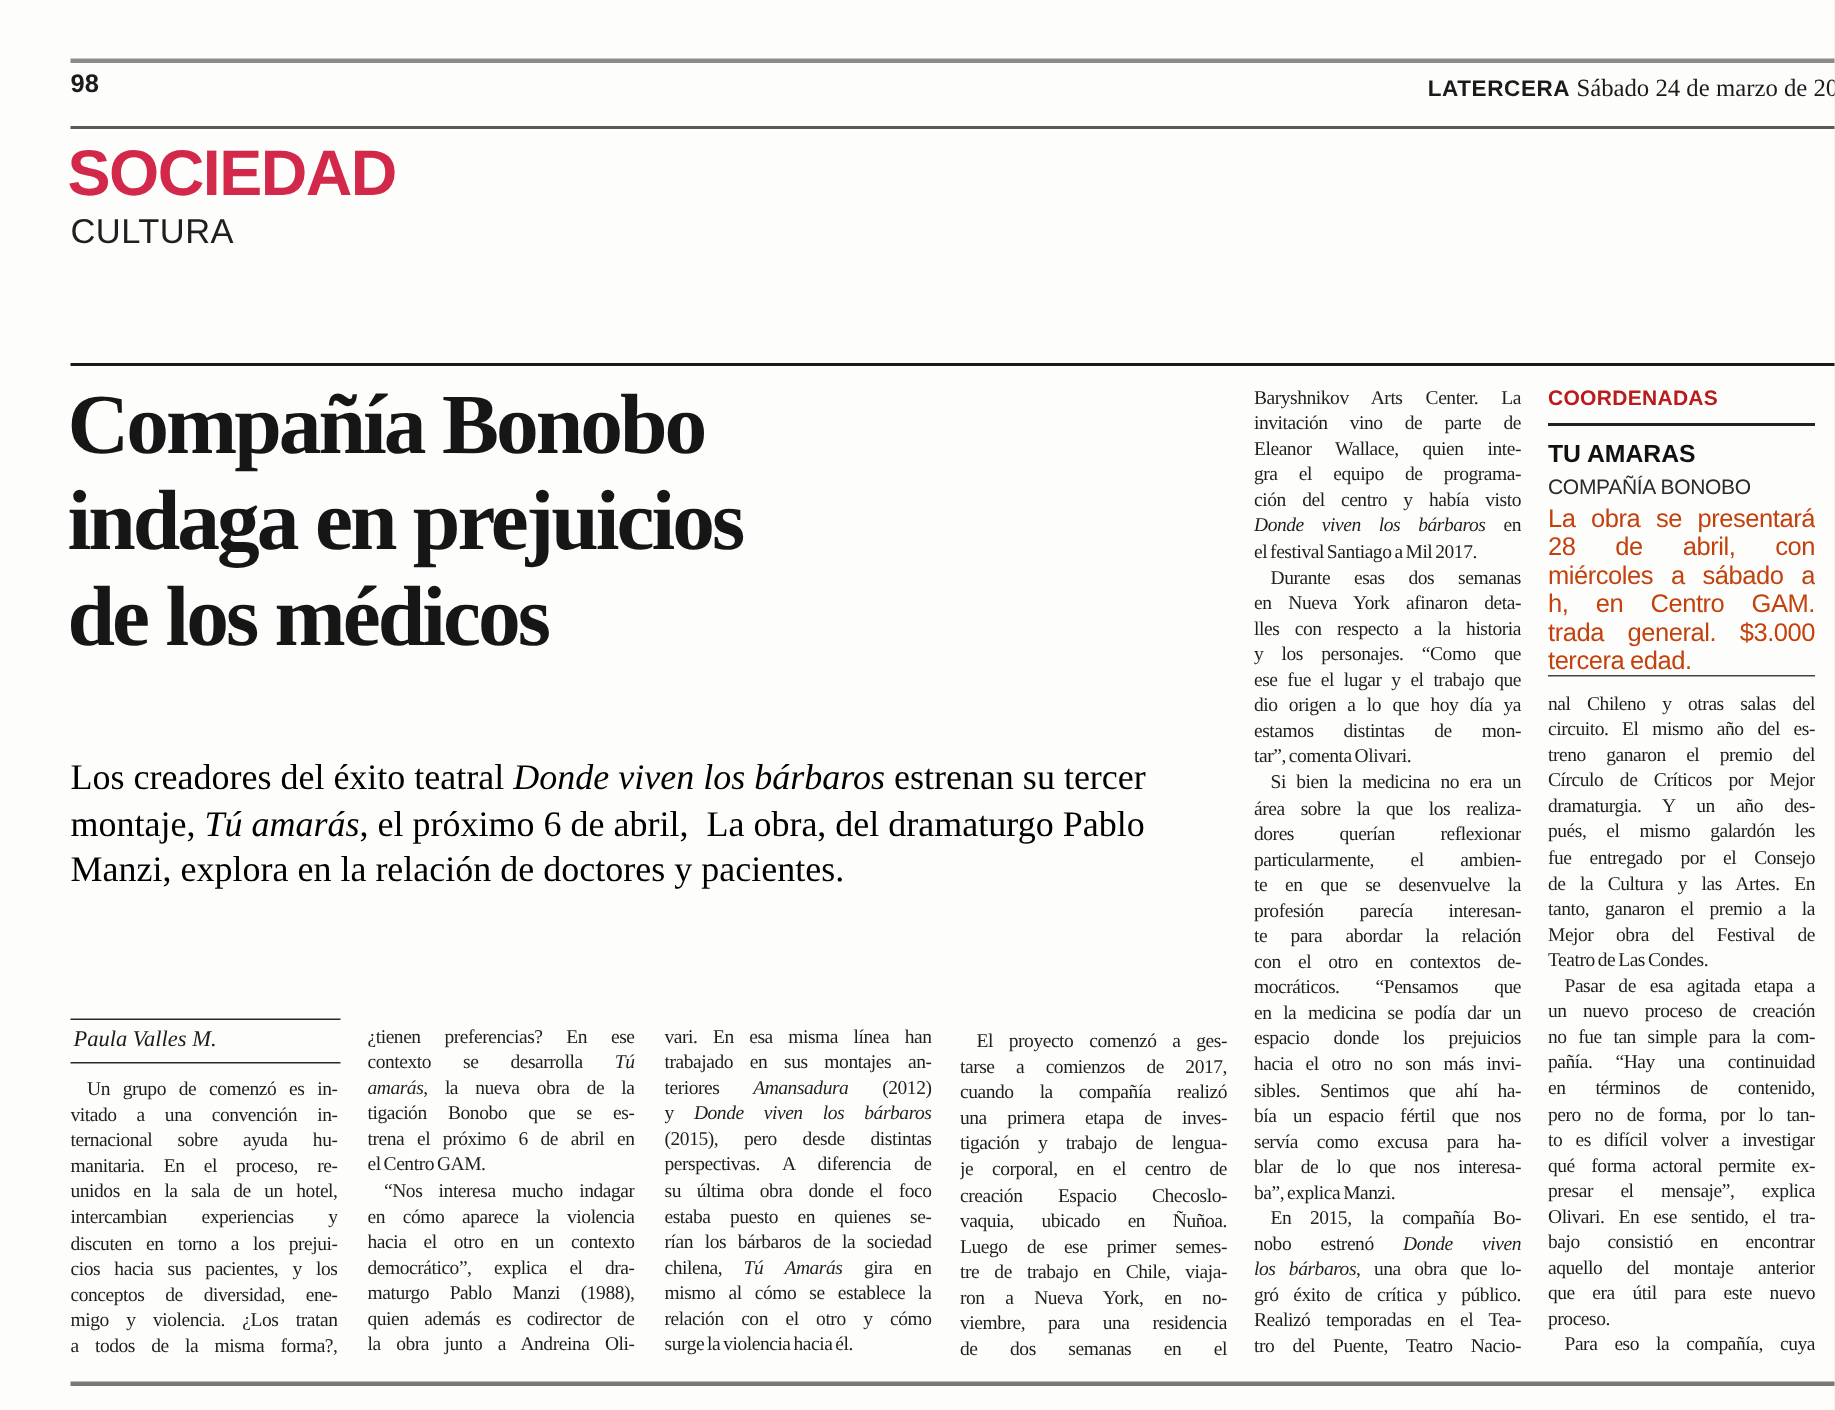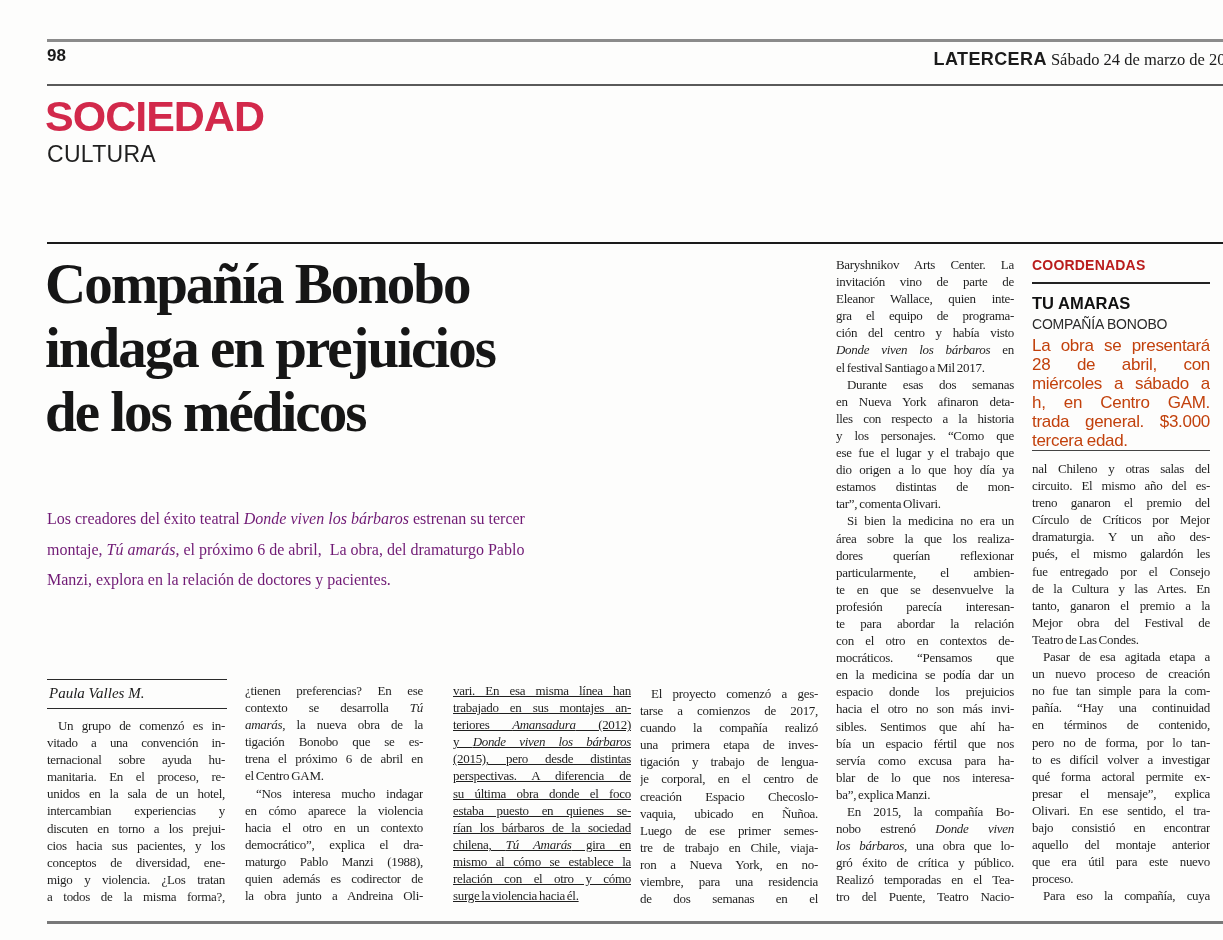--- a/index.html
+++ b/index.html
@@ -7,51 +7,51 @@
         font-family:"Liberation Serif",serif;color:#1b1b1b;overflow:hidden;padding-left:32px;}
   .rule{position:absolute;left:47px;right:12px;}
   .rule-top{top:39px;height:3px;background:#8b8b8b;}
   .rule-head{top:84px;height:2px;background:#5a5a5a;}
   .rule-article{top:242px;height:2px;background:#1a1a1a;}
   .rule-bottom{top:921px;height:3px;background:#787878;}
 
   .page-num{position:absolute;left:47px;top:46px;font-family:"Liberation Sans",sans-serif;
             font-weight:700;font-size:17px;}
   .masthead{position:absolute;right:13px;top:49px;font-size:16px;white-space:nowrap;}
-  .masthead .brand{font-family:"Liberation Sans",sans-serif;font-weight:700;font-size:18px;
+  .masthead .brand{font-family:"Liberation Sans",sans-serif;font-weight:700;font-size:15px;
                    letter-spacing:.4px;margin-left:40px;}
   .masthead .date{font-family:"Liberation Serif",serif;font-size:16.5px;}
 
   .section-title{position:absolute;left:45px;top:92px;font-family:"Liberation Sans",sans-serif;
                  font-weight:700;font-size:43px;letter-spacing:-1px;}
   .subsection-title{position:absolute;left:47px;top:141px;font-family:"Liberation Sans",sans-serif;
                     font-weight:400;font-size:23px;color:#1f1f1f;letter-spacing:.3px;}
 
   .headline{position:absolute;left:45px;top:252px;width:780px;font-weight:700;
             font-size:57px;line-height:64px;letter-spacing:-2px;color:#161616;}
   .headline .ln{white-space:pre;}
 
-  .deck{position:absolute;left:47px;top:504px;width:790px;font-size:16px;line-height:30.5px;
-        color:#701a75;}
+  .deck{position:absolute;left:47px;top:504px;width:790px;font-size:24px;line-height:30.5px;
+        color:#000000;}
   .deck .ln{white-space:pre;}
 
   .byline{position:absolute;left:47px;top:679px;width:178px;border-top:1.5px solid #2a2a2a;
           border-bottom:1.5px solid #2a2a2a;padding:5px 0 6px 2px;font-weight:400;
           font-style:italic;font-size:15px;}
 
   .col{position:absolute;width:178px;font-size:13px;color:#1f1f1f;}
   .col .ln{text-align:justify;text-align-last:justify;height:17.1px;overflow:hidden;
            letter-spacing:-.3px;word-spacing:-1px;}
   .col .ln.pe{text-align-last:left;}
   .col .ln.ind{padding-left:11px;}
   .it{font-style:italic;}
 
   .c1{left:47px;top:718px;}
   .c2{left:245px;top:683px;}
-  .c3{left:453px;top:683px;text-decoration:underline;}
+  .c3{left:443px;top:683px;}
   .c4{left:640px;top:686px;}
   .c5{left:836px;top:257px;}
   .c6{left:1032px;top:461px;}
 
   .sidebar{position:absolute;left:1032px;top:257px;width:178px;height:193px;
            font-family:"Liberation Sans",sans-serif;border-bottom:1.5px solid #444;}
   .sb-kicker{font-weight:700;font-size:14px;letter-spacing:.2px;color:#b91c1c;}
   .sb-rule{height:2px;background:#222;margin:9px 0 10px 0;}
   .sb-title{font-weight:700;font-size:16.5px;color:#111;}
   .sb-company{font-size:14px;color:#2b2b2b;margin-top:3px;letter-spacing:-.2px;}

